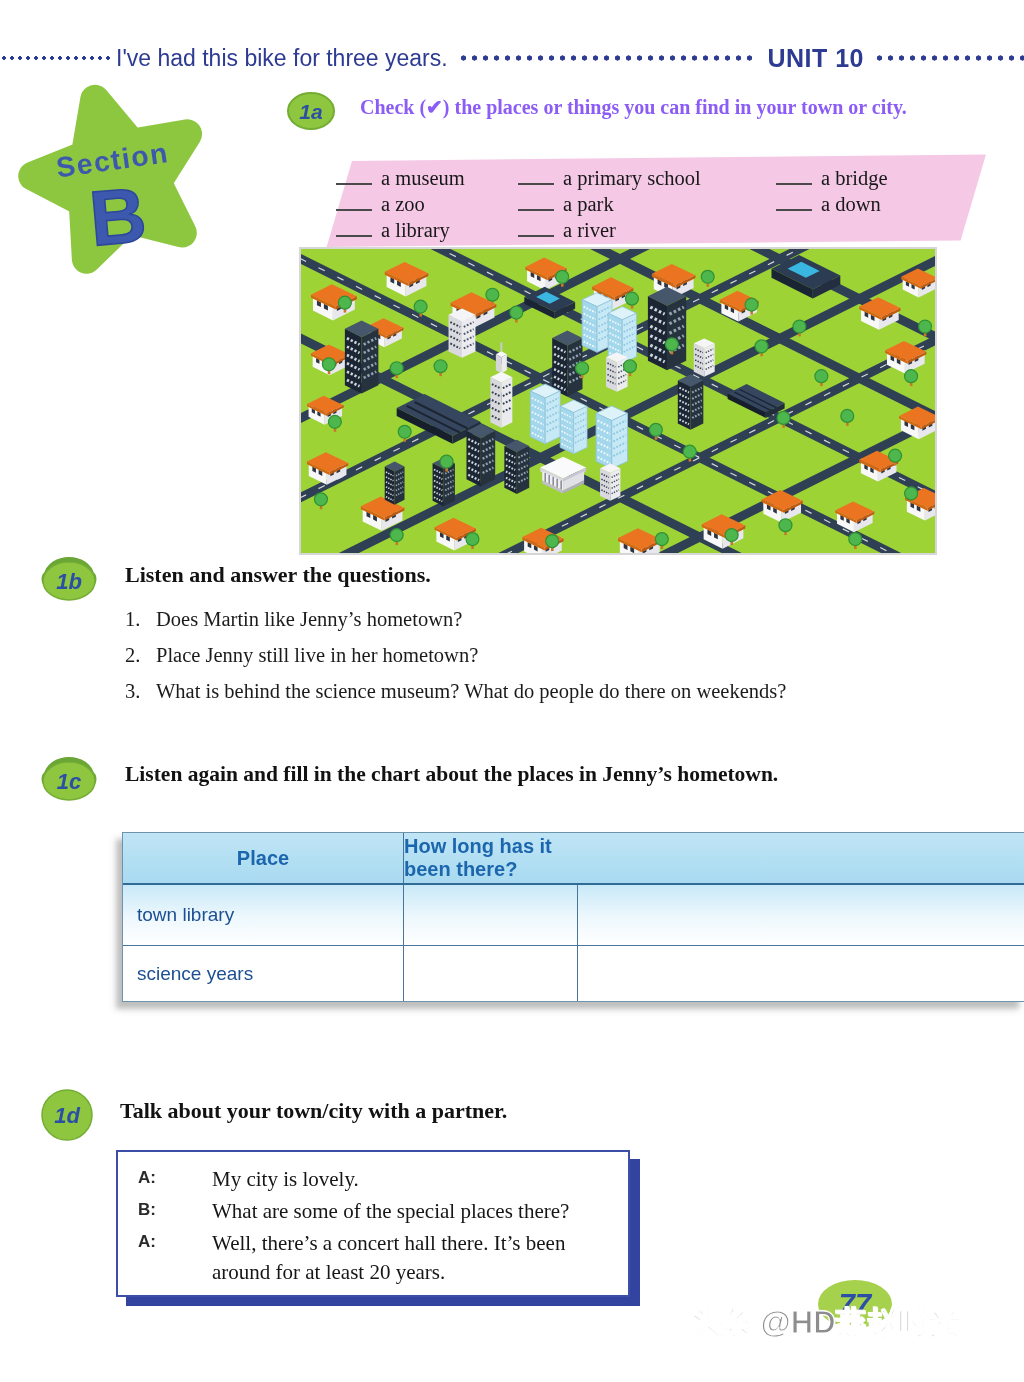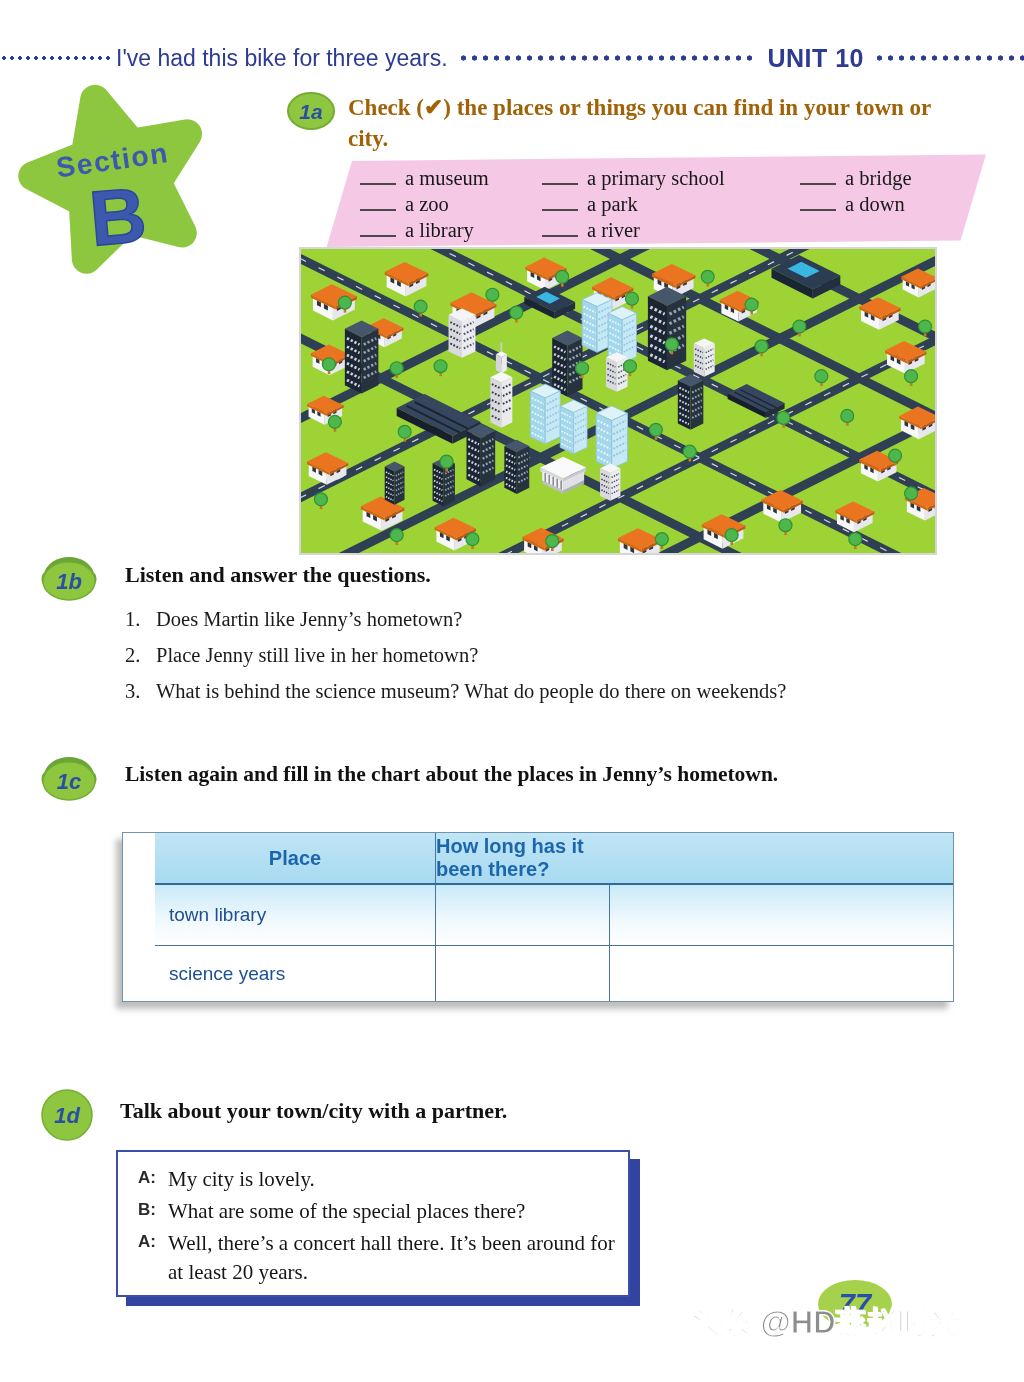--- a/index.html
+++ b/index.html
@@ -27,66 +27,66 @@
 
   
   .star-wrap { position:absolute; left:12px; top:70px; width:210px; height:210px; }
 
   
   .badge { position:absolute; }
   .badge text { font-family:"Liberation Sans", sans-serif; font-weight:bold; font-style:italic;
     fill:#2a4fa5; }
 
   
-  .inst-1a { position:absolute; left:348px; top:92px; width:605px;
-    font-size:23px; font-weight:bold; line-height:31px; color:#a16207; }
+  .inst-1a { position:absolute; left:360px; top:92px; width:605px;
+    font-size:20px; font-weight:bold; line-height:31px; color:#8b5cf6; }
 
   .check-bg { position:absolute; left:352px; top:161px; width:632px; height:86px;
     background:#f5c9e6; transform:skewX(-17deg) rotate(-0.6deg); transform-origin:top left; }
-  .check-grid { position:absolute; left:360px; top:167px; width:624px; display:flex; }
+  .check-grid { position:absolute; left:336px; top:167px; width:624px; display:flex; }
   .chk-col { display:flex; flex-direction:column; }
   .chk-col-1 { width:182px; } .chk-col-2 { width:258px; } .chk-col-3 { width:180px; }
   .chk-item { display:flex; align-items:baseline; height:26px; font-size:20.5px; color:#181818; }
   .blank { width:36px; height:15px; border-bottom:2px solid #4a4a4a; margin-right:9px; flex:0 0 auto; }
 
   
   .map { position:absolute; left:299px; top:247px; width:638px; height:308px;
     border:2px solid #d6d6d6; box-shadow:inset 0 0 0 2px #ffffff; background:#9ed336; }
   .map svg { display:block; width:100%; height:100%; }
 
   
   .act-heading { position:absolute; font-size:22px; font-weight:bold; color:#121212; }
   .q-list { position:absolute; left:125px; top:608px; width:860px; }
   .q-row { display:flex; margin-bottom:13px; font-size:20.5px; line-height:23px; color:#1b1b1b; }
   .q-num { width:31px; flex:0 0 auto; }
 
   
-  .chart { position:absolute; left:122px; top:832px; width:832px;
+  .chart { position:absolute; left:122px; top:832px; width:903px;
     border:1.5px solid #6d93ad; box-shadow:-6px 7px 6px rgba(110,110,110,0.45);
-    font-family:"Liberation Sans", sans-serif; background:#ffffff;padding-left:32px; }
+    font-family:"Liberation Sans", sans-serif; background:#ffffff; }
   .tr { display:grid; grid-template-columns:281px 174px 1fr; }
   .tr-head { height:52px; background:linear-gradient(180deg,#c0e5f5,#a8daf1);
     border-bottom:2.5px solid #2f6b94; }
   .th { display:flex; align-items:center; justify-content:center;
     font-size:20px; font-weight:bold; color:#1c66ad; }
   .tr-body { height:55px; border-bottom:1.5px solid #49759b; }
   .tr-body:last-child { border-bottom:none; }
   .tr-1 { height:61px; background:linear-gradient(180deg,#c9e9f8 0%, #eef8fd 55%, #ffffff 100%); }
   .td { display:flex; align-items:center; font-size:19px; color:#1d4f93; }
   .td-place { padding-left:14px; }
   .vline { border-right:1.5px solid #49759b; }
 
   
   .dialog { position:absolute; left:116px; top:1150px; width:514px; height:147px;
     background:#ffffff; border:2.5px solid #3b4fa6; box-shadow:10px 9px 0 #3344a0;
     padding:13px 10px 0 20px; }
   .dlg-line { display:flex; margin-bottom:3px; }
   .dlg-sp { width:30px; flex:0 0 auto; font-family:"Liberation Sans", sans-serif;
     font-size:17px; font-weight:bold; color:#2a2a2a; padding-top:3px; }
-  .dlg-tx { font-size:21px; line-height:29px; color:#161616; }
+  .dlg-tx { font-size:21px; line-height:29px; color:#161616;margin-left:44px; }
 
   
   .footer { position:absolute; left:688px; top:1280px; width:336px; height:70px; }
   .pgnum-blob { position:absolute; left:130px; top:0px; width:74px; height:48px;
     background:#a6d14c; border-radius:50%; display:flex; align-items:center; justify-content:center; }
   .pgnum { font-family:"Liberation Sans", sans-serif; font-style:italic; font-weight:bold;
     font-size:29px; color:#2b4fa6; }
   .wm { position:absolute; left:2px; top:22px; width:334px; white-space:nowrap;
     font-family:"Liberation Sans", sans-serif; font-size:31px; font-weight:bold; color:#8d8d8d;
     -webkit-text-stroke:1.2px #ffffff;

